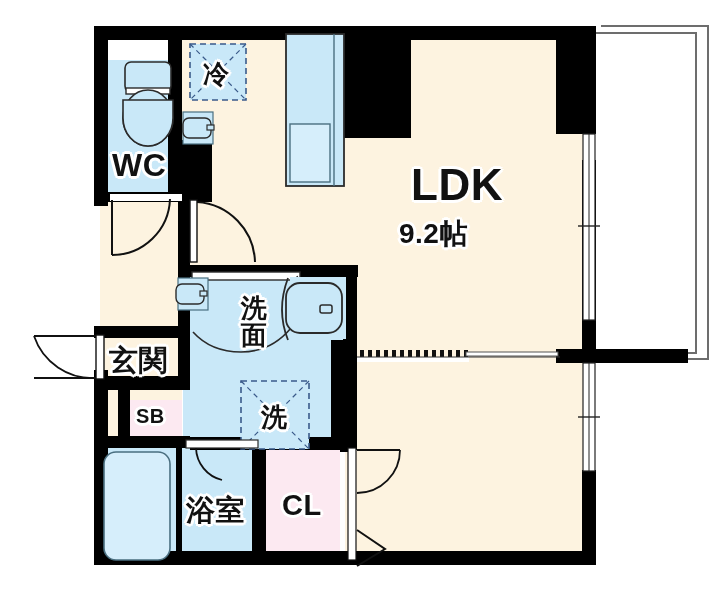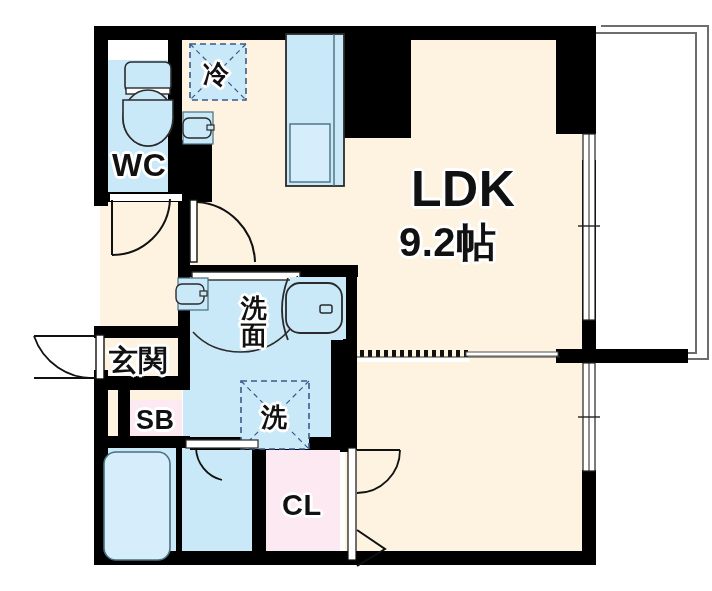--- a/index.html
+++ b/index.html
@@ -36,25 +36,25 @@
     position: absolute;
     color: #111111;
     font-weight: 700;
     white-space: nowrap;
     letter-spacing: 0.5px;
     text-shadow:
       2px 0 0 #fff, -2px 0 0 #fff, 0 2px 0 #fff, 0 -2px 0 #fff,
       2px 2px 0 #fff, -2px 2px 0 #fff, 2px -2px 0 #fff, -2px -2px 0 #fff,
       3px 0 0 #fff, -3px 0 0 #fff, 0 3px 0 #fff, 0 -3px 0 #fff;
   }
-  .label-ldk   { font-size: 50px; }
-  .label-tatami{ font-size: 40px; }
+  .label-ldk   { font-size: 44px; }
+  .label-tatami{ font-size: 28px; }
   .label-jp    { font-size: 26px; }
   .label-md    { font-size: 29px; }
-  .label-xs    { font-size: 27px; }
+  .label-xs    { font-size: 20px; }
   .label-wc    { font-size: 32px; }
 
   svg.overlay {
     position: absolute;
     left: 0; top: 0;
     width: 712px; height: 591px;
     pointer-events: none;
   }
 </style>
 </head>
@@ -249,20 +249,21 @@
   <div class="label label-ldk" style="left:411px; top:160px;">LDK</div>
   <div class="label label-tatami" style="left:399px; top:215px;">9.2帖</div>
 
 
   <div class="label label-wc" style="left:112px; top:147px;">WC</div>
 
   <div class="label label-jp" style="left:239px; top:295px; line-height:1.05; width:30px; white-space:normal; text-align:center;">洗面</div>
 
   <div class="label label-jp" style="left:261px; top:400px;">洗</div>
 
+  <div class="label label-md" style="left:186px; top:491px;">浴室</div>
 
   <div class="label label-md" style="left:109px; top:341px;">玄関</div>
 
   <div class="label label-xs" style="left:136px; top:405px;">SB</div>
 
   <div class="label label-md" style="left:282px; top:489px;">CL</div>
 
   <div class="label label-jp" style="left:203px; top:57px;">冷</div>
 
 </div>

